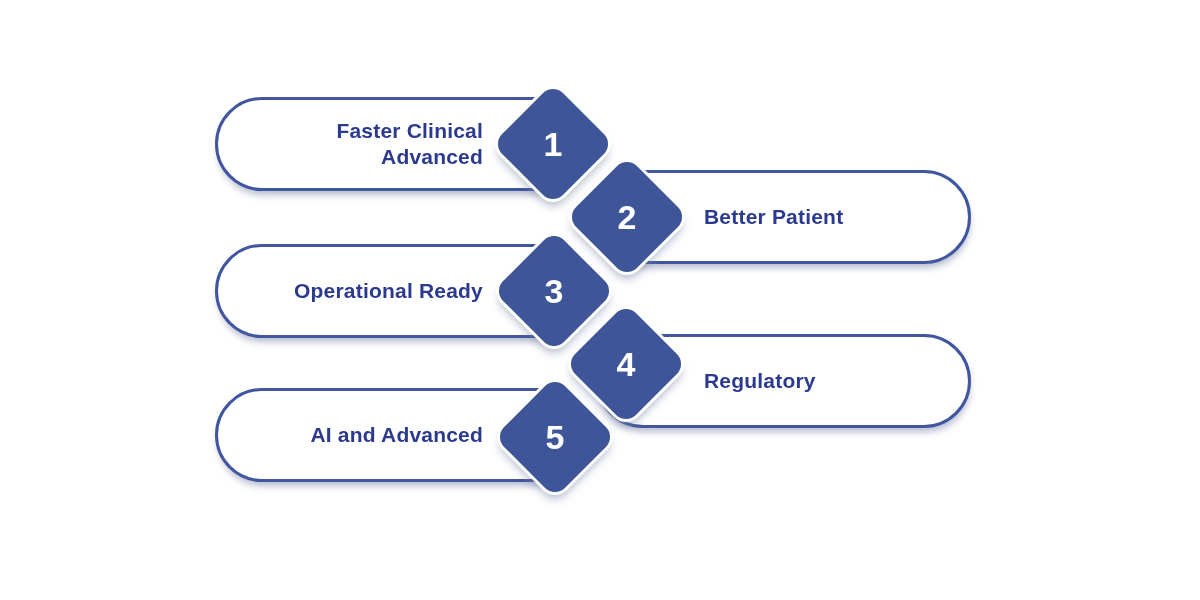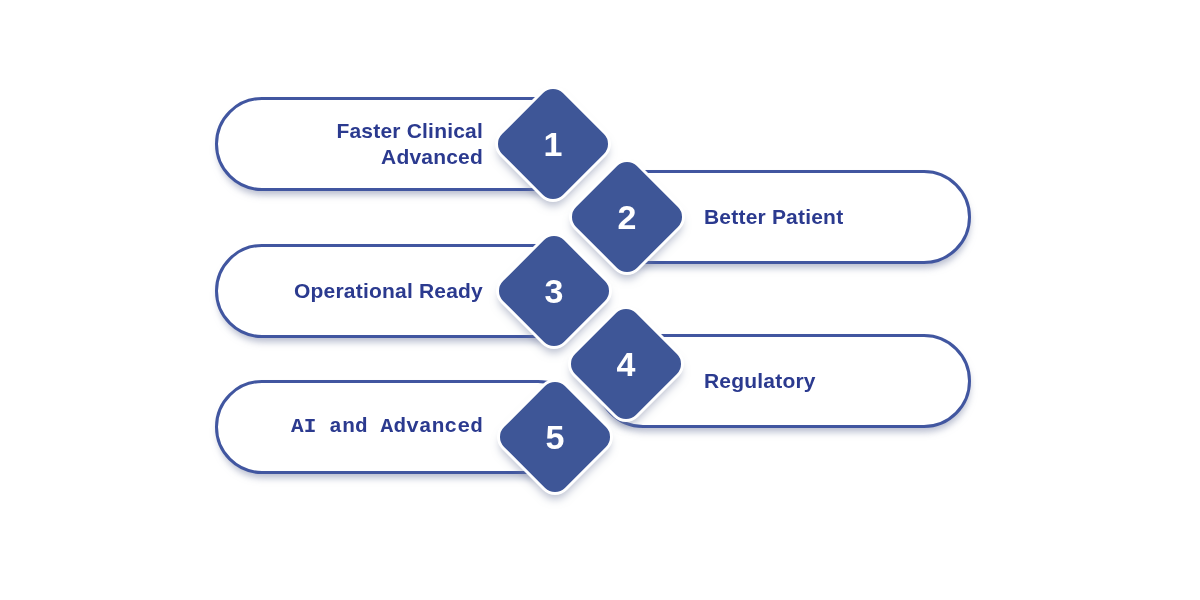--- a/index.html
+++ b/index.html
@@ -36,21 +36,21 @@
   .item-right .pill {
     left: 596px;
     width: 375px;
     justify-content: flex-start;
     padding-left: 105px;
   }
   .item-1 .pill { top: 97px; }
   .item-2 .pill { top: 170px; }
   .item-3 .pill { top: 244px; }
   .item-4 .pill { top: 316px; margin-top: 18px; }
-  .item-5 .pill { top: 380px; font-family: Liberation Mono, monospace; }
+  .item-5 .pill { top: 388px; }
 
   .label {
     color: var(--label-text, #2b3a8f);
     font-size: 21px;
     line-height: 26px;
     font-weight: 700;
     letter-spacing: 0.2px;
   }
   .item-left .label { text-align: right; }
   .item-right .label { text-align: left; }

